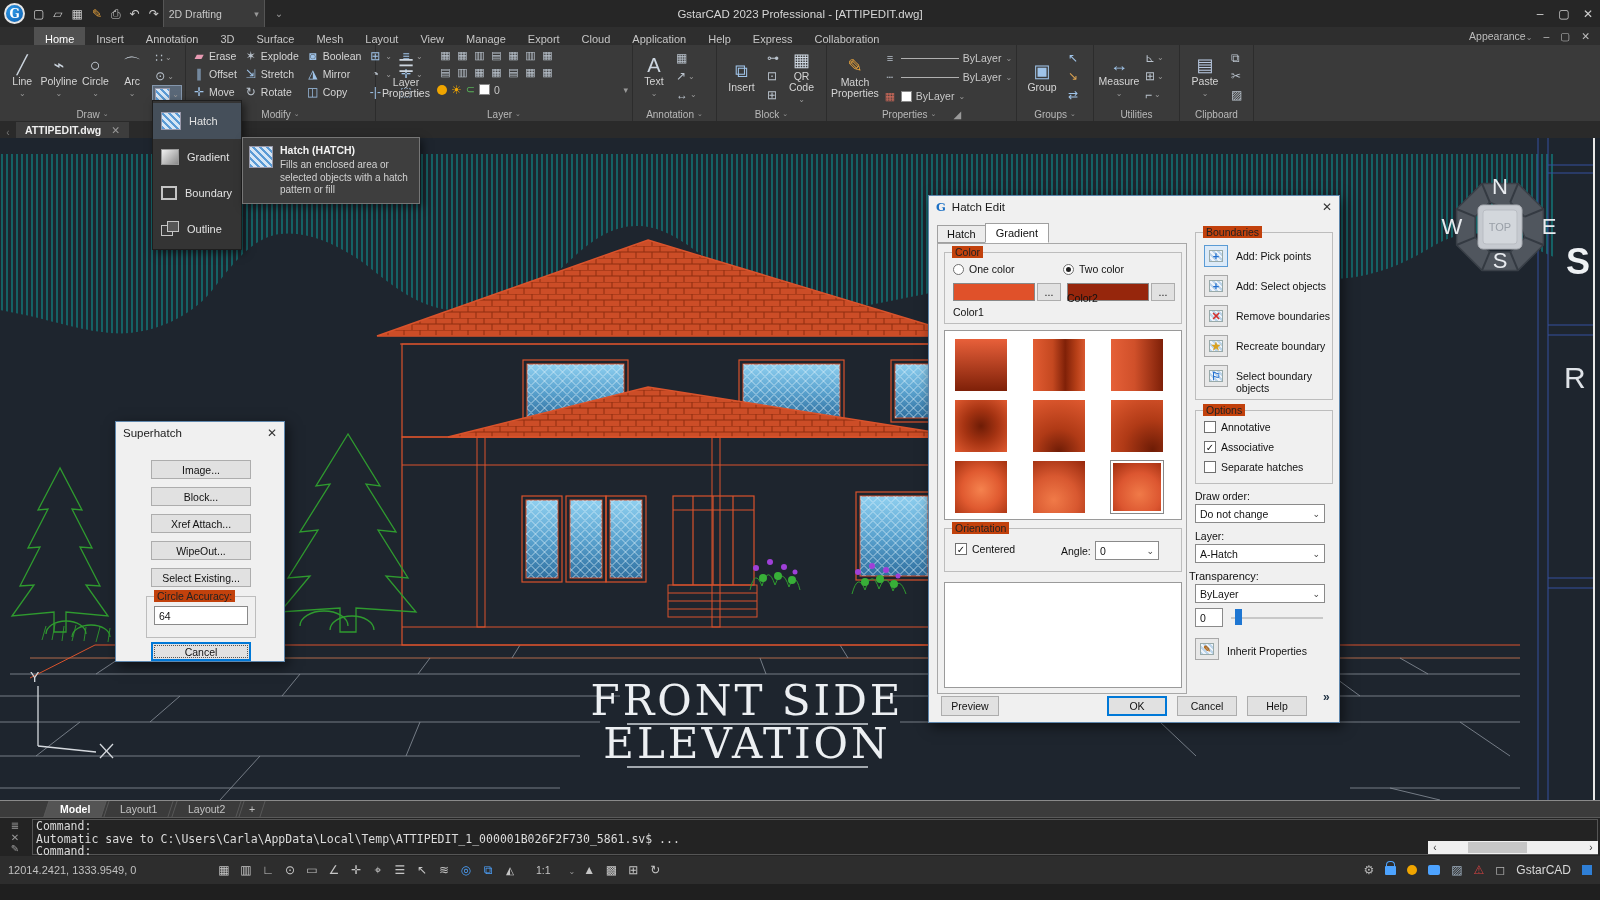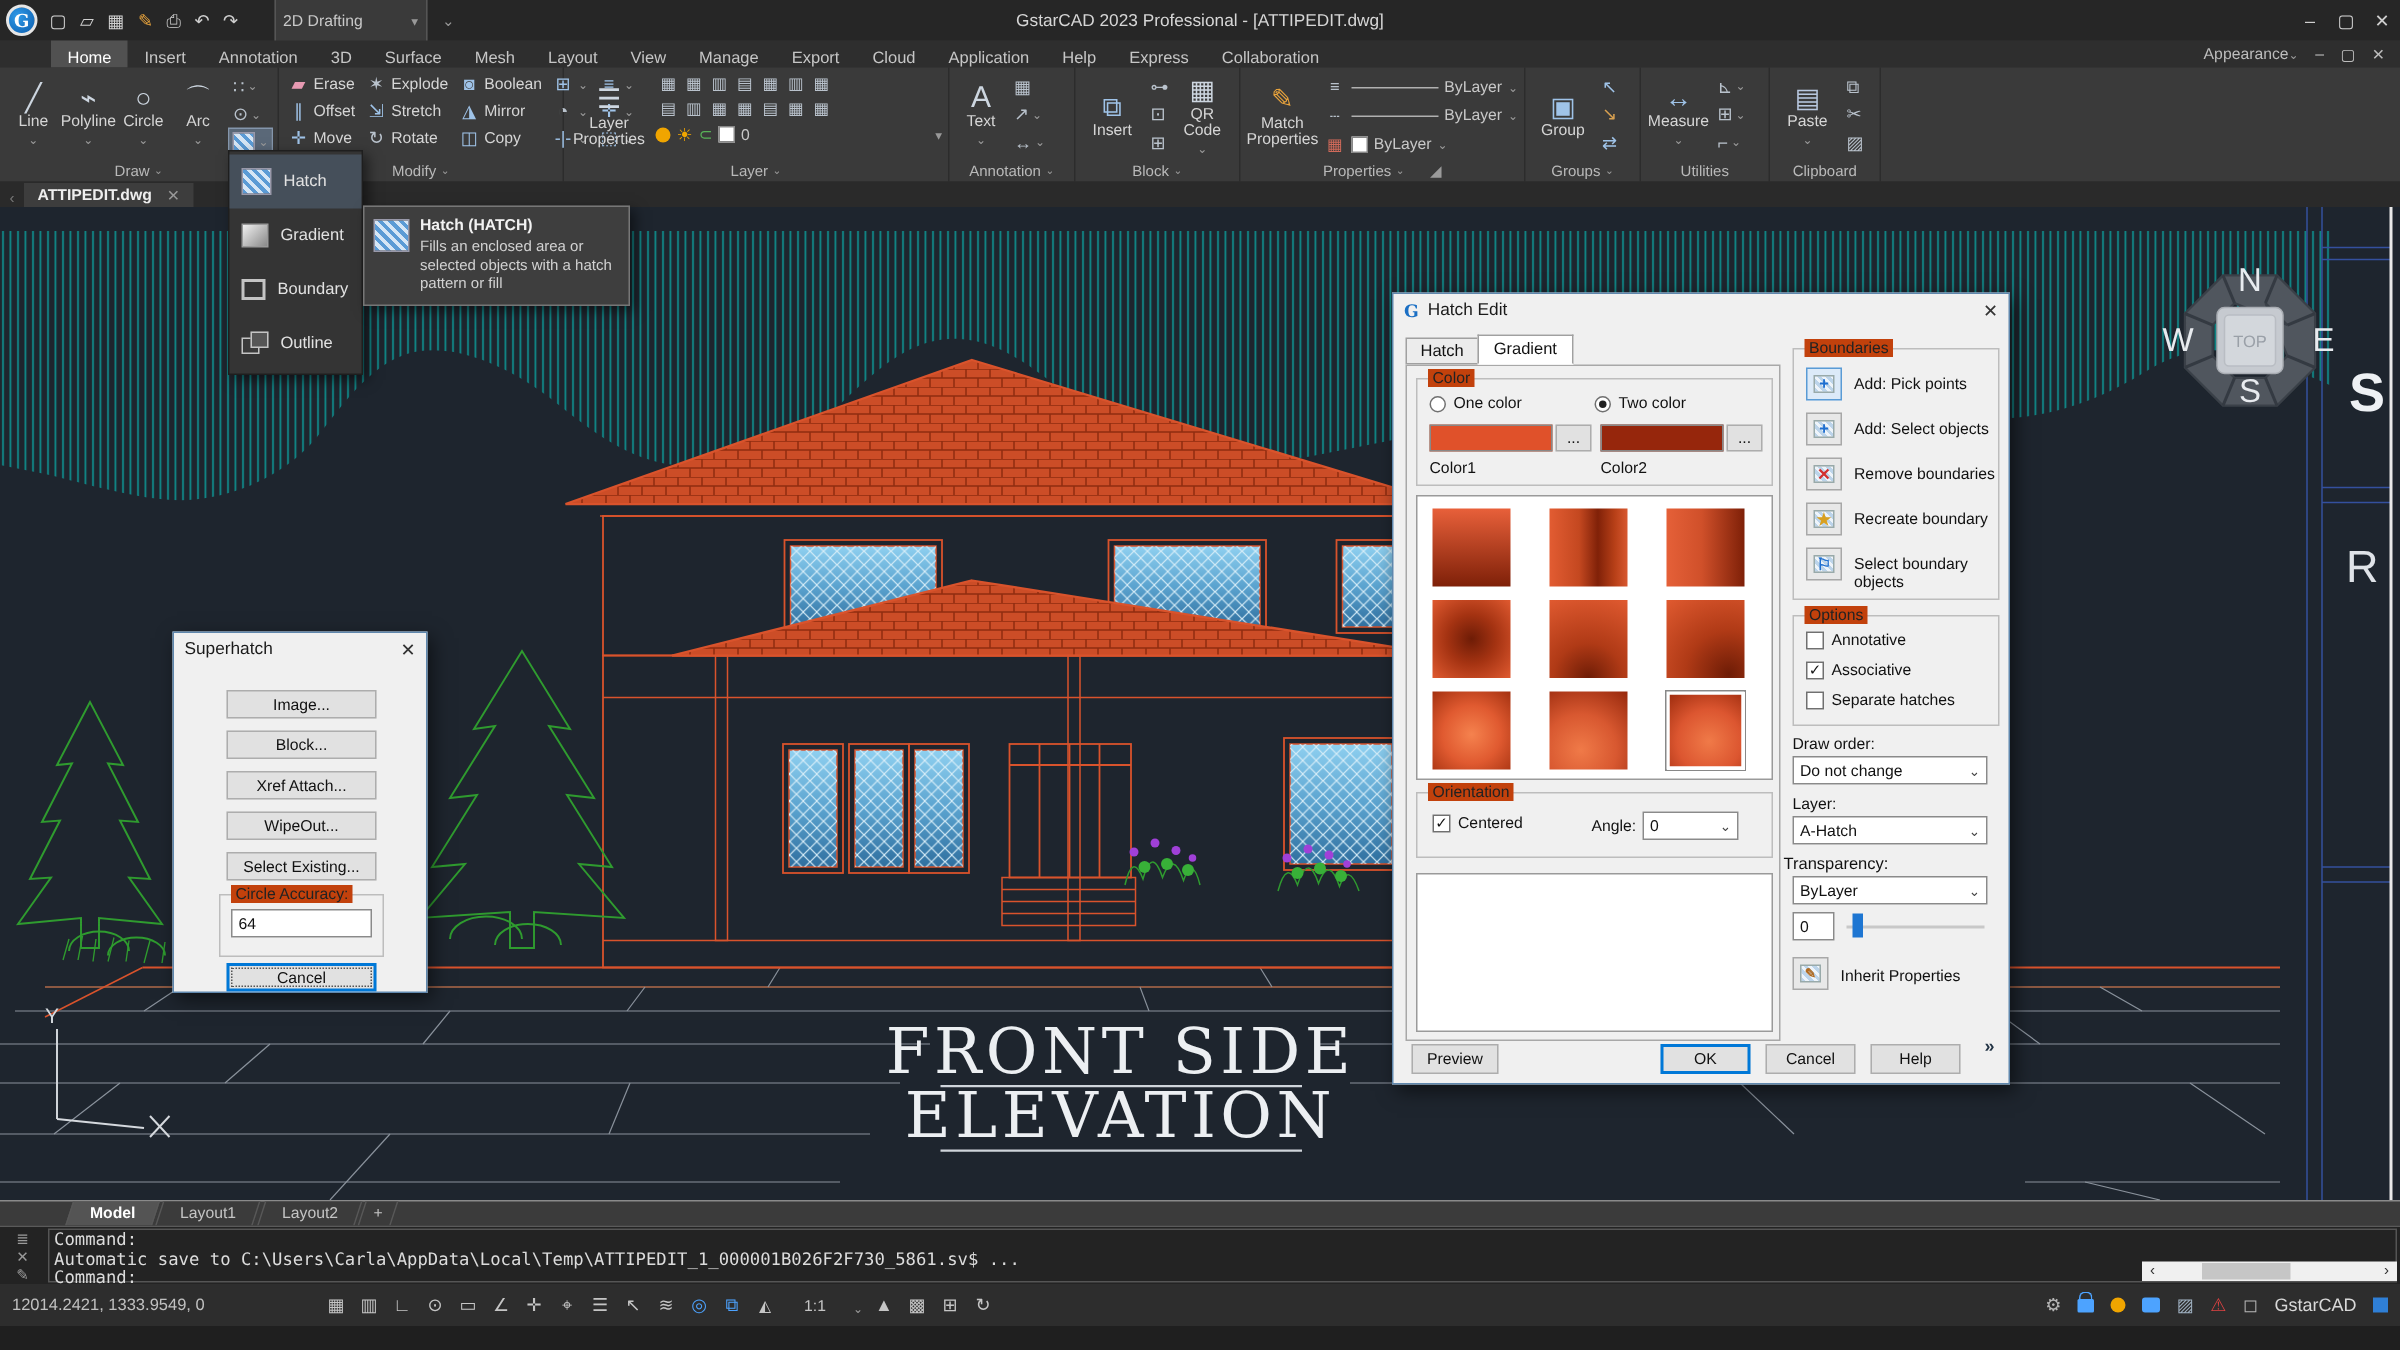--- a/index.html
+++ b/index.html
@@ -3,21 +3,21 @@
 <meta charset="utf-8">
 <style>
 *{margin:0;padding:0;box-sizing:border-box}
 body{font-family:"Liberation Sans",sans-serif;background:#111}
 #app{position:relative;width:1600px;height:900px;background:#2a2a2a;overflow:hidden;font-family:"Liberation Sans",sans-serif}
 
 .titlebar{position:absolute;top:0;left:0;width:100%;height:27px;background:#262626;display:flex;align-items:center;color:#cfcfcf}
 .logo{width:21px;height:21px;border-radius:50%;background:radial-gradient(circle at 35% 35%,#2f9ae8,#0b5cad);border:2px solid #e6e6e6;color:#fff;font-weight:bold;font-size:12px;display:flex;align-items:center;justify-content:center;margin:0 8px 0 4px;font-family:"DejaVu Serif",serif}
 .qat{display:flex;gap:9px;font-size:12px;color:#cfcfcf;align-items:center}
 .qat .org{color:#e8a33c}
-.ws{margin-left:24px;background:#3a3a3a;border:1px solid #555;height:30px;width:102px;font-size:10.5px;display:flex;align-items:center;padding:0 5px;color:#c8c8c8}
+.ws{margin-left:4px;background:#3a3a3a;border:1px solid #555;height:30px;width:102px;font-size:10.5px;display:flex;align-items:center;padding:0 5px;color:#c8c8c8}
 .ws i{margin-left:auto;font-style:normal;font-size:9px;color:#999}
 .qdots{font-size:10px;color:#9a9a9a;margin-left:10px}
 .apptitle{position:absolute;left:0;right:0;text-align:center;font-size:11.5px;color:#d6d6d6;pointer-events:none}
 .winctl{margin-left:auto;display:flex;z-index:2}
 .winctl span{width:24px;text-align:center;font-size:12px;color:#cfcfcf}
 
 .menubar{position:absolute;top:27px;left:0;width:100%;height:18px;background:#2e2e2e;display:flex;align-items:stretch;font-size:11px;color:#c6c6c6;padding-left:34px}
 .mtab{padding:0 11px;display:flex;align-items:flex-end;cursor:default}
 .mtab.active{background:#515151;color:#fff}
 .menu-right{margin-left:auto;display:flex;align-items:center;gap:11px;padding-right:10px;font-size:10.5px;color:#bdbdbd}
@@ -844,21 +844,21 @@
           </div>
         <div class="rad" style="left:118px;top:10px">
             <span class="rbox on"></span>
             <span>Two color</span>
           </div>
         <div class="cswatch" style="left:8px;top:30px;width:82px;background:#e0512a"></div>
         <div class="btn" style="left:92px;top:30px;width:24px;height:18px;position:absolute">...</div>
         <div class="cswatch" style="left:122px;top:30px;width:82px;background:#96260c"></div>
         <div class="btn" style="left:206px;top:30px;width:24px;height:18px;position:absolute">...</div>
         <span style="position:absolute;left:8px;top:53px;font-size:10.5px">Color1</span>
-        <span style="position:absolute;left:122px;top:53px;font-size:10.5px">Color2</span>
+        <span style="position:absolute;left:122px;top:39px;font-size:10.5px">Color2</span>
       </div>
       <div class="swpanel">
         <div class="gsw gs1"></div>
         <div class="gsw gs2"></div>
         <div class="gsw gs3"></div>
         <div class="gsw gs4"></div>
         <div class="gsw gs5"></div>
         <div class="gsw gs6"></div>
         <div class="gsw gs7"></div>
         <div class="gsw gs8"></div>

